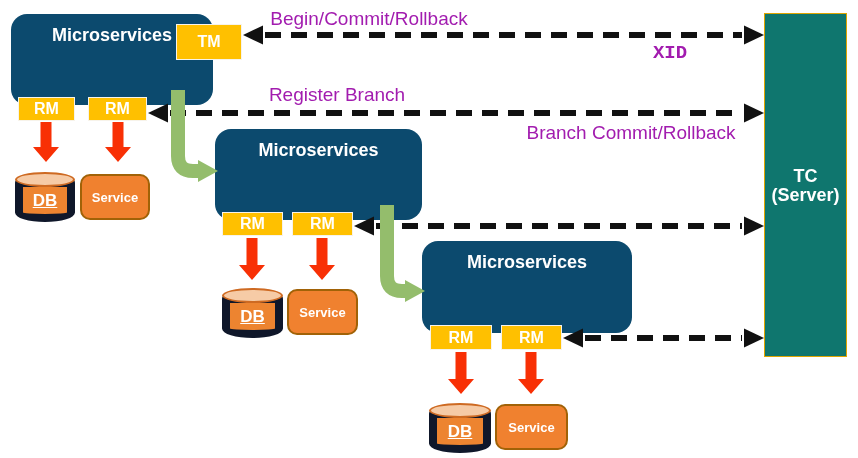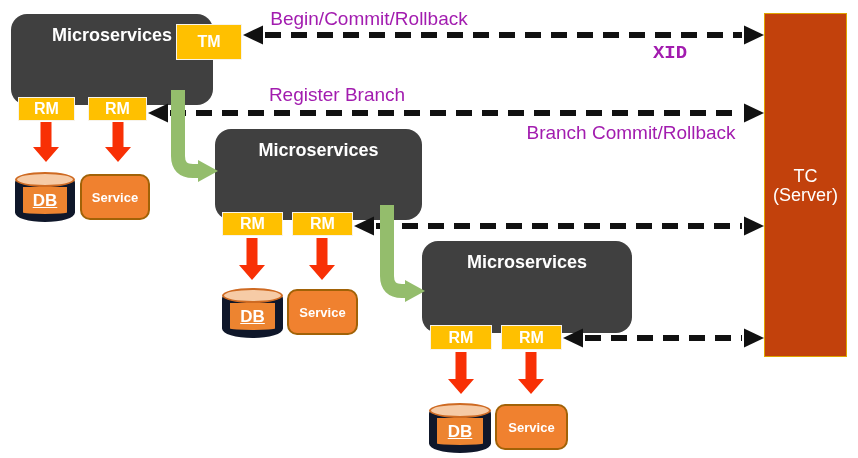--- a/index.html
+++ b/index.html
@@ -3,21 +3,21 @@
 <meta charset="utf-8">
 <style>
   html,body { margin:0; padding:0; background:#ffffff; }
   #stage {
     position:relative; width:858px; height:458px; background:#ffffff;
     font-family:"Liberation Sans", sans-serif; overflow:hidden;
   }
 
   
   .ms-block {
-    position:absolute; background:#404040; border-radius:16px;
+    position:absolute; background:#0c4a6e; border-radius:16px;
     color:#ffffff; font-weight:bold; font-size:18px;
     text-align:center; padding-top:11px; box-sizing:border-box;
     z-index:2;
   }
 
   
   .badge {
     position:absolute; background:#FFC000; border:1px solid #f7f3ea;
     color:#ffffff; font-weight:bold; font-size:16px;
     display:flex; align-items:center; justify-content:center;
@@ -43,23 +43,23 @@
   .service {
     position:absolute; background:#F0812F; border:2px solid #a16207;
     border-radius:10px; box-sizing:border-box;
     display:flex; align-items:center; justify-content:center;
     color:#ffffff; font-weight:bold; font-size:13px; z-index:2;
   }
 
   
   .tc {
     position:absolute; left:764px; top:13px; width:83px; height:344px;
-    background:#c2410c; border:1px solid #DFA500; box-sizing:border-box;
+    background:#0f766e; border:1px solid #DFA500; box-sizing:border-box;
     display:flex; flex-direction:column; align-items:center; justify-content:center;
-    color:#ffffff; font-weight:normal; z-index:2;
+    color:#ffffff; font-weight:bold; z-index:2;
   }
   .tc .tc-name { font-size:18px; line-height:20px; }
   .tc .tc-sub  { font-size:18px; line-height:18px; }
 
   
   .arrow-label {
     position:absolute; color:#a21caf; font-size:19px; text-align:center;
     white-space:nowrap; z-index:4;
   }
   .arrow-label.bold { font-weight:bold; }

